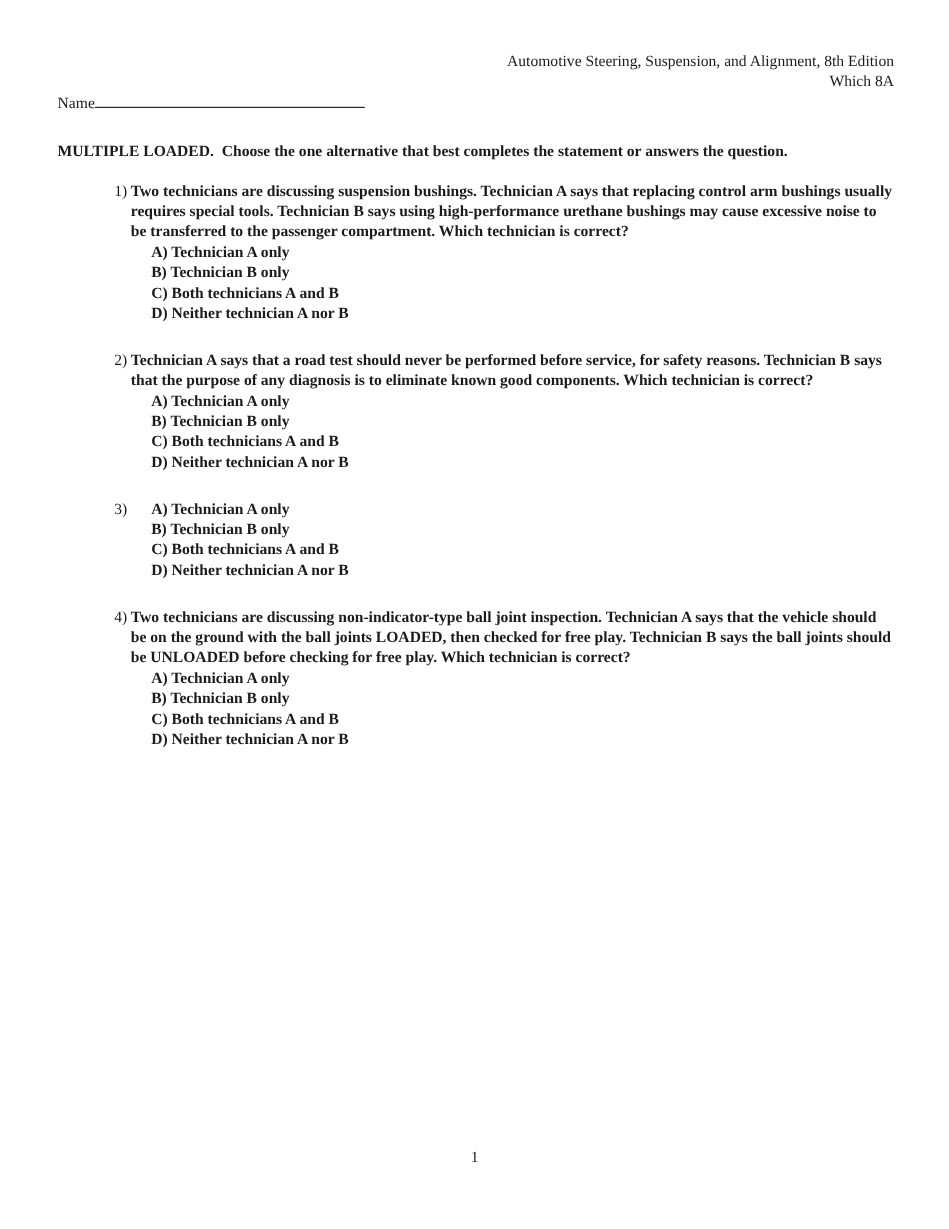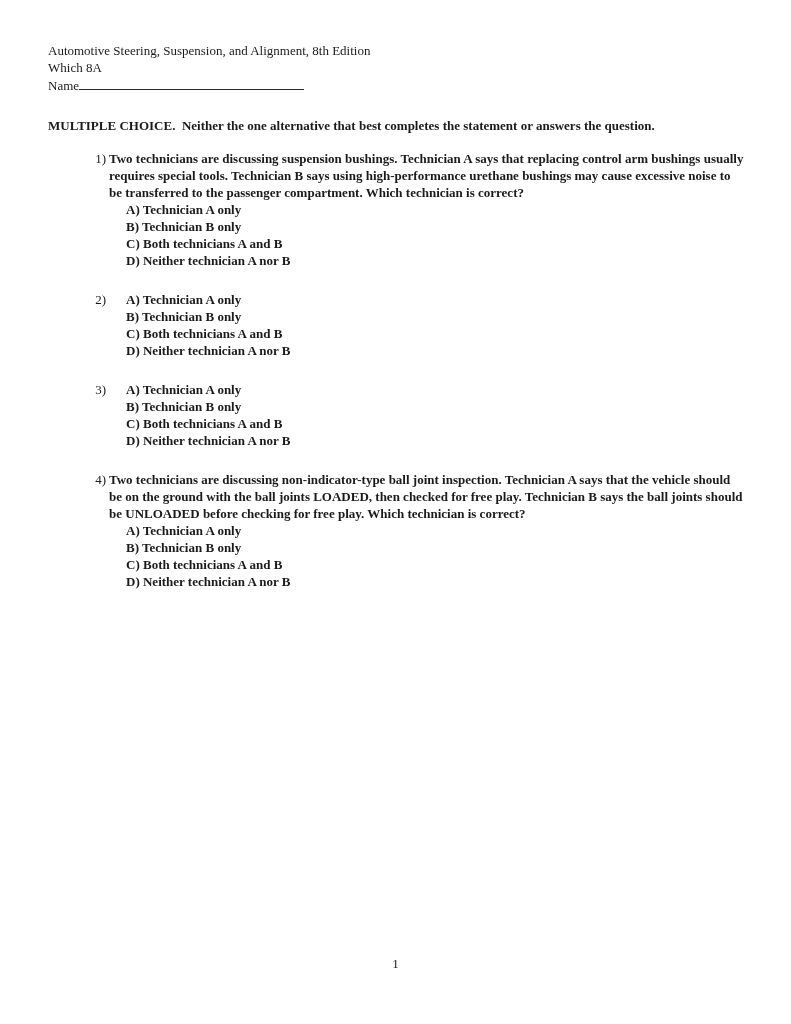--- a/index.html
+++ b/index.html
@@ -13,21 +13,21 @@
     height: 1024px;
     background: #ffffff;
     color: #1b1b1b;
     font-family: "Liberation Serif", serif;
     font-size: 13px;
     line-height: 17px;
     box-sizing: border-box;
     padding: 42px 46px 0 48px;
     overflow: hidden;
   }
-  .header-block { margin: 0; }
+  .header-block { margin: 0; text-align: right; }
   .header-line { white-space: nowrap; }
   .name-row {
     height: 17px;
   }
   .name-line {
     display: inline-block;
     width: 225px;
     height: 13px;
     border-bottom: 1px solid #2a2a2a;
     vertical-align: baseline;
@@ -70,40 +70,41 @@
 
   <div class="header-block">
     <div class="header-line">Automotive Steering, Suspension, and Alignment, 8th Edition</div>
     <div class="header-line">Which 8A</div>
   </div>
 
   <div class="name-row">
     <span>Name</span><span class="name-line"></span>
   </div>
 
-  <div class="mc-heading">MULTIPLE CHOICE.  Neither the one alternative that best completes the statement or answers the question.</div>
+  <div class="mc-heading">MULTIPLE LOADED.  Choose the one alternative that best completes the statement or answers the question.</div>
 
   <div class="questions">
 
     <div class="question">
       <span class="q-num">1)</span>
       <div class="q-body">
         <div class="q-text">Two technicians are discussing suspension bushings. Technician A says that replacing control arm bushings usually requires special tools. Technician B says using high-performance urethane bushings may cause excessive noise to be transferred to the passenger compartment. Which technician is correct?</div>
         <div class="choices">
           <div class="choice">A) Technician A only</div>
           <div class="choice">B) Technician B only</div>
           <div class="choice">C) Both technicians A and B</div>
           <div class="choice">D) Neither technician A nor B</div>
         </div>
       </div>
     </div>
 
     <div class="question">
       <span class="q-num">2)</span>
       <div class="q-body">
+        <div class="q-text">Technician A says that a road test should never be performed before service, for safety reasons. Technician B says that the purpose of any diagnosis is to eliminate known good components. Which technician is correct?</div>
         <div class="choices">
           <div class="choice">A) Technician A only</div>
           <div class="choice">B) Technician B only</div>
           <div class="choice">C) Both technicians A and B</div>
           <div class="choice">D) Neither technician A nor B</div>
         </div>
       </div>
     </div>
 
     <div class="question">

